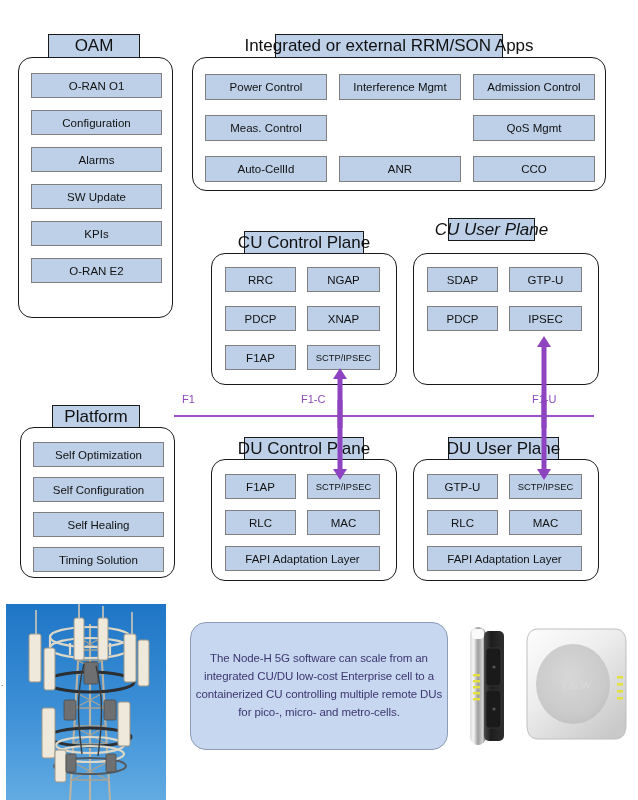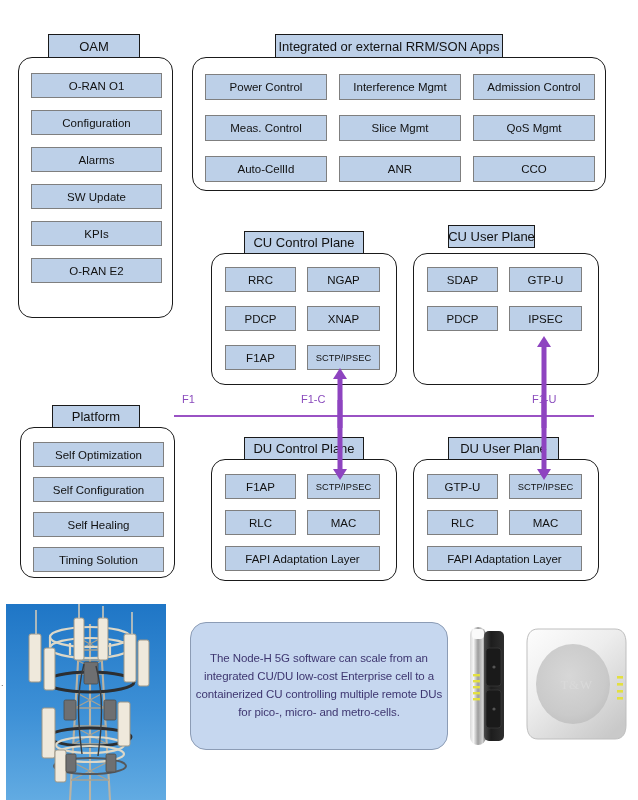--- a/index.html
+++ b/index.html
@@ -27,21 +27,21 @@
 
   
   .tab {
     position: absolute;
     background: #bdd0e8;
     border: 1.3px solid #1a1a1a;
     box-sizing: border-box;
     display: flex;
     align-items: center;
     justify-content: center;
-    font-size: 13px;
+    font-size: 17px;
     color: #111111;
     z-index: 4;
     white-space: nowrap;
   }
 
   
   .blk {
     position: absolute;
     background: #bdd0e8;
     border: 1.4px solid #7f7f7f;
@@ -189,38 +189,37 @@
   <div class="blk" style="left:12px;  top:163px; width:131px; height:25px;">KPIs</div>
   <div class="blk" style="left:12px;  top:200px; width:131px; height:25px;">O-RAN E2</div>
 </div>
 
 <div class="tab" style="left:275px; top:34px; width:228px; height:24px;">Integrated or external RRM/SON Apps</div>
 <div class="group" style="left:192px; top:57px; width:414px; height:134px;">
   <div class="blk" style="left:12px;  top:16px; width:122px; height:26px;">Power Control</div>
   <div class="blk" style="left:146px; top:16px; width:122px; height:26px;">Interference Mgmt</div>
   <div class="blk" style="left:280px; top:16px; width:122px; height:26px;">Admission Control</div>
   <div class="blk" style="left:12px;  top:57px; width:122px; height:26px;">Meas. Control</div>
-  <div class="blk" style="left:146px; top:57px; width:122px; height:26px;">Slice Mgmt</div>
   <div class="blk" style="left:12px;  top:98px; width:122px; height:26px;">Auto-CellId</div>
   <div class="blk" style="left:280px; top:57px; width:122px; height:26px;">QoS Mgmt</div>
   <div class="blk" style="left:146px; top:98px; width:122px; height:26px;">ANR</div>
   <div class="blk" style="left:280px; top:98px; width:122px; height:26px;">CCO</div>
 </div>
 
 <div class="tab" style="left:244px; top:231px; width:120px; height:23px;">CU Control Plane</div>
 <div class="group" style="left:211px; top:253px; width:186px; height:132px;">
   <div class="blk" style="left:13px; top:13px; width:71px; height:25px;">RRC</div>
   <div class="blk" style="left:95px; top:13px; width:73px; height:25px;">NGAP</div>
   <div class="blk" style="left:13px; top:52px; width:71px; height:25px;">PDCP</div>
   <div class="blk" style="left:95px; top:52px; width:73px; height:25px;">XNAP</div>
   <div class="blk" style="left:13px; top:91px; width:71px; height:25px;">F1AP</div>
   <div class="blk small" style="left:95px; top:91px; width:73px; height:25px;">SCTP/IPSEC</div>
 </div>
 
-<div class="tab" style="left:448px; top:225px; width:87px; height:23px;">CU User Plane</div>
+<div class="tab" style="left:448px; top:218px; width:87px; height:23px;font-style:italic;">CU User Plane</div>
 <div class="group" style="left:413px; top:253px; width:186px; height:132px;">
   <div class="blk" style="left:13px; top:13px; width:71px; height:25px;">SDAP</div>
   <div class="blk" style="left:95px; top:13px; width:73px; height:25px;">GTP-U</div>
   <div class="blk" style="left:13px; top:52px; width:71px; height:25px;">PDCP</div>
   <div class="blk" style="left:95px; top:52px; width:73px; height:25px;">IPSEC</div>
 </div>
 
 <div class="tab" style="left:52px; top:405px; width:88px; height:23px;">Platform</div>
 <div class="group" style="left:20px; top:427px; width:155px; height:151px;">
   <div class="blk" style="left:12px; top:14px;  width:131px; height:25px;">Self Optimization</div>

